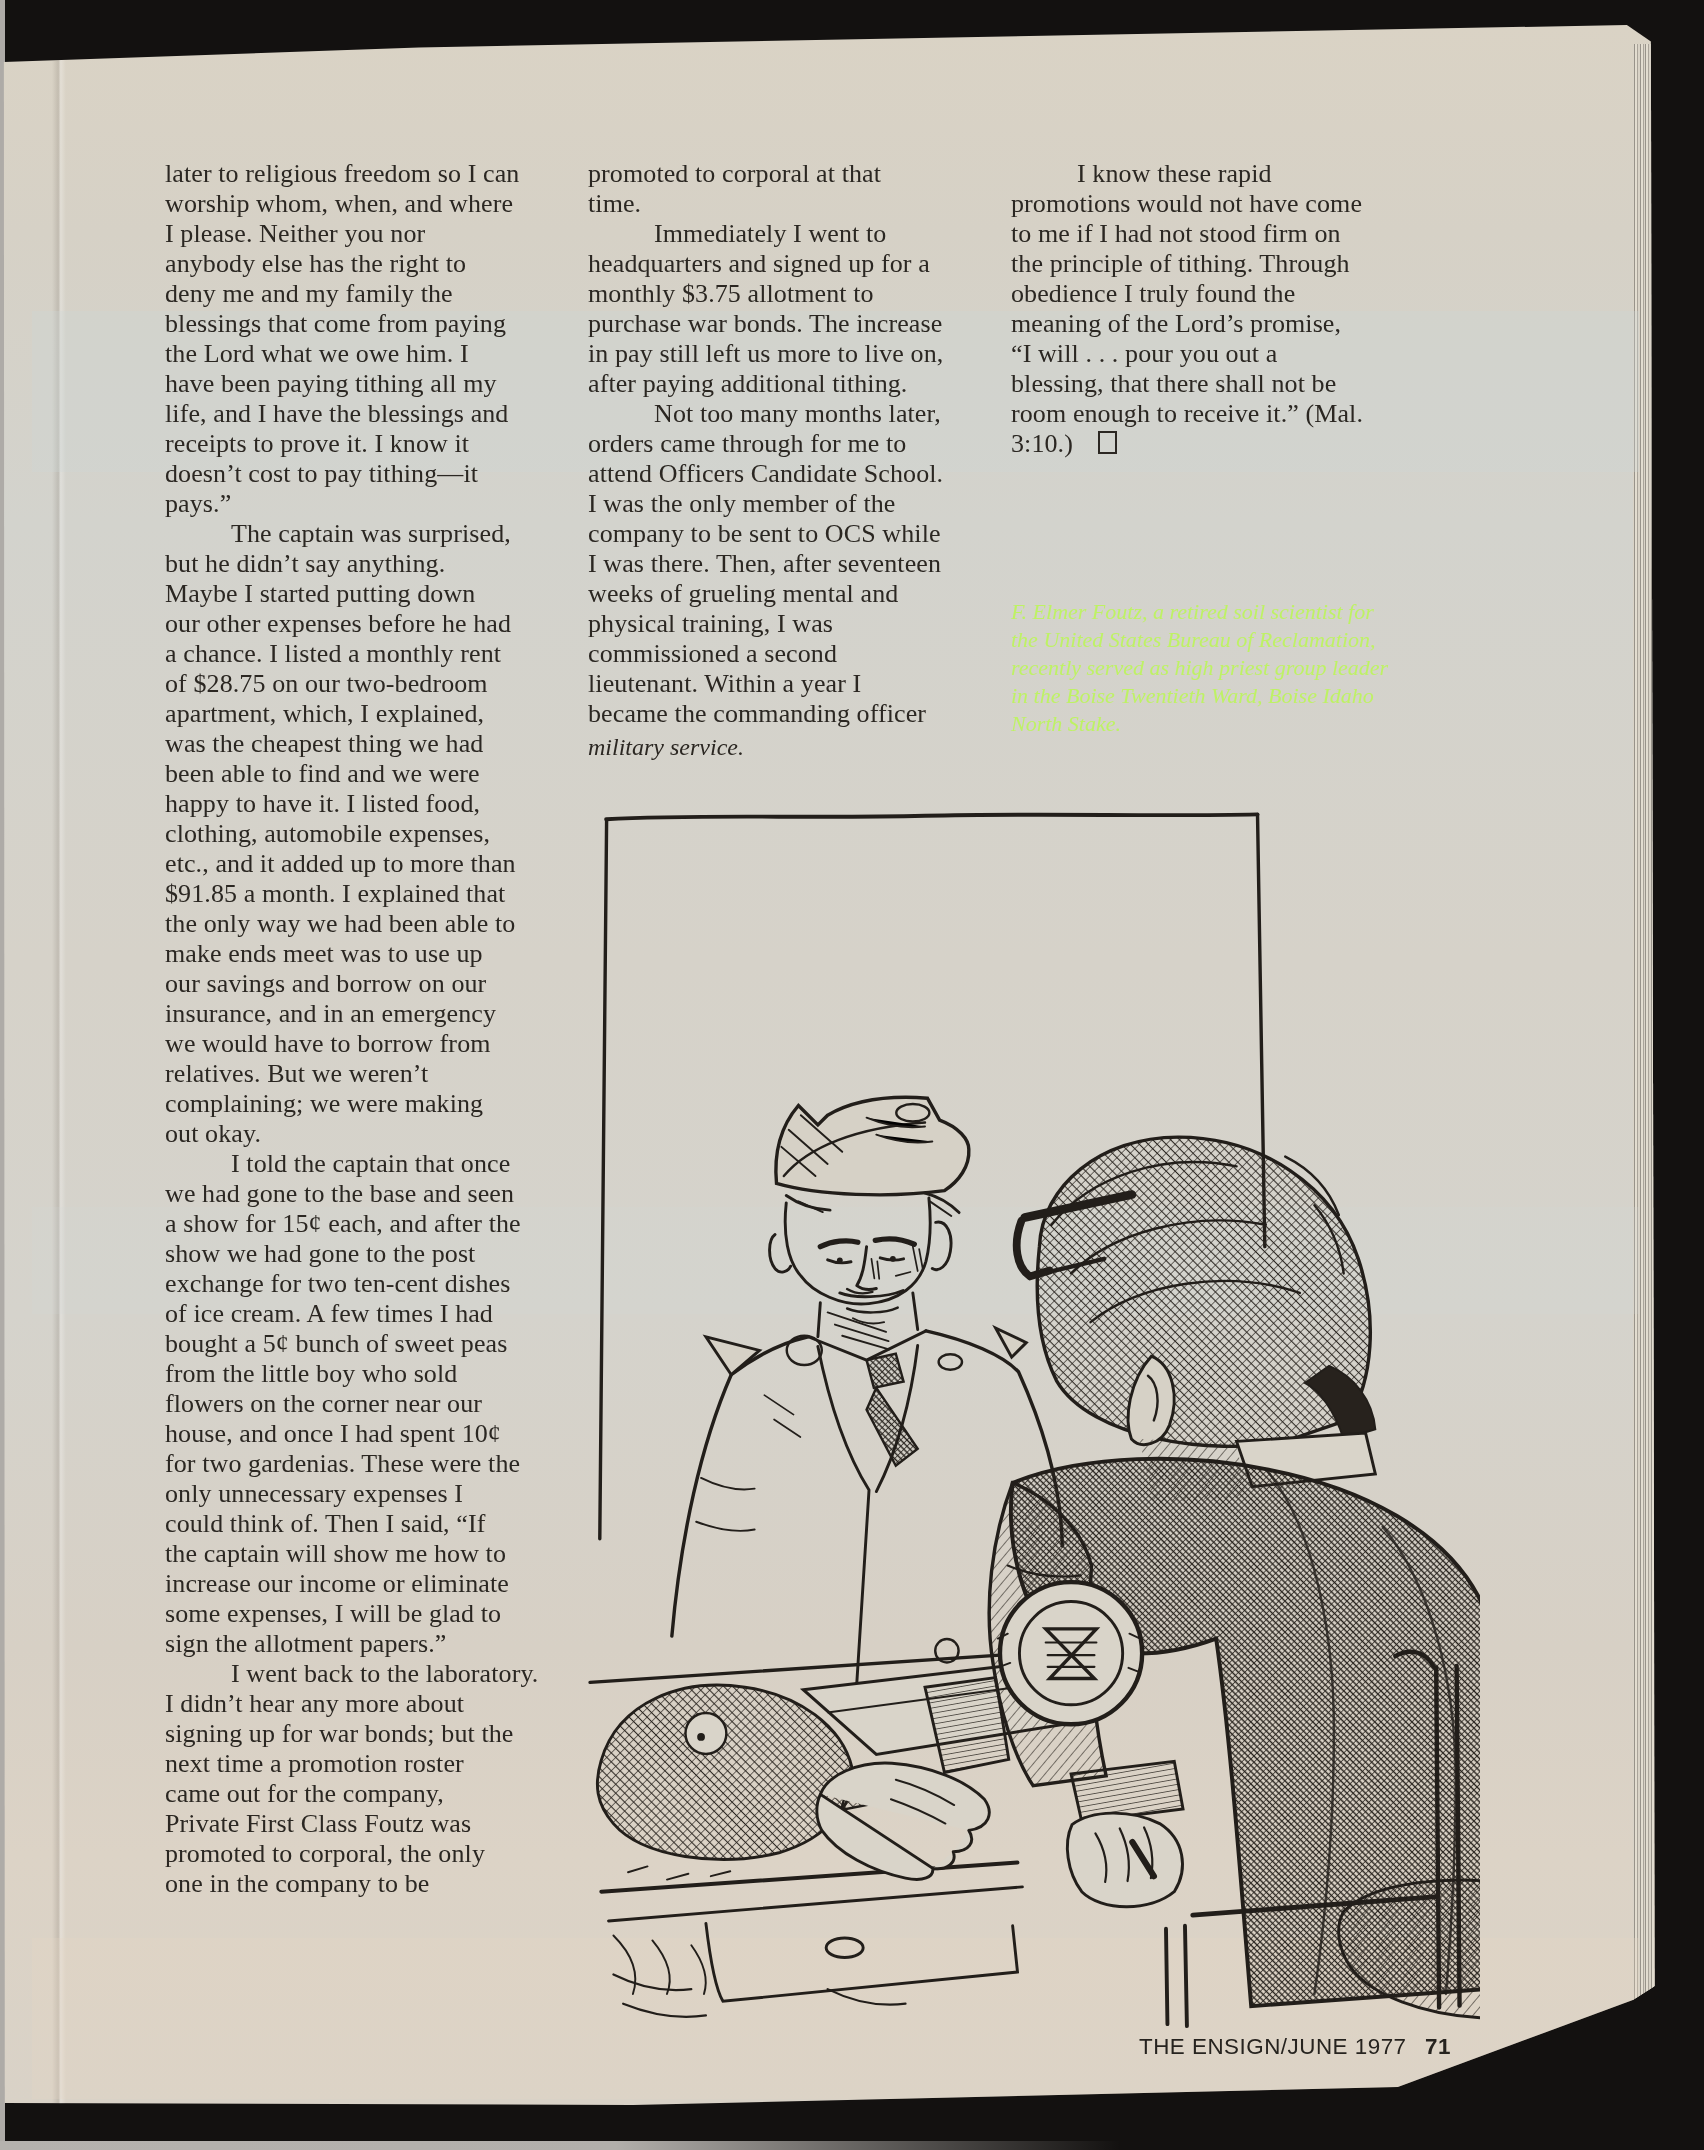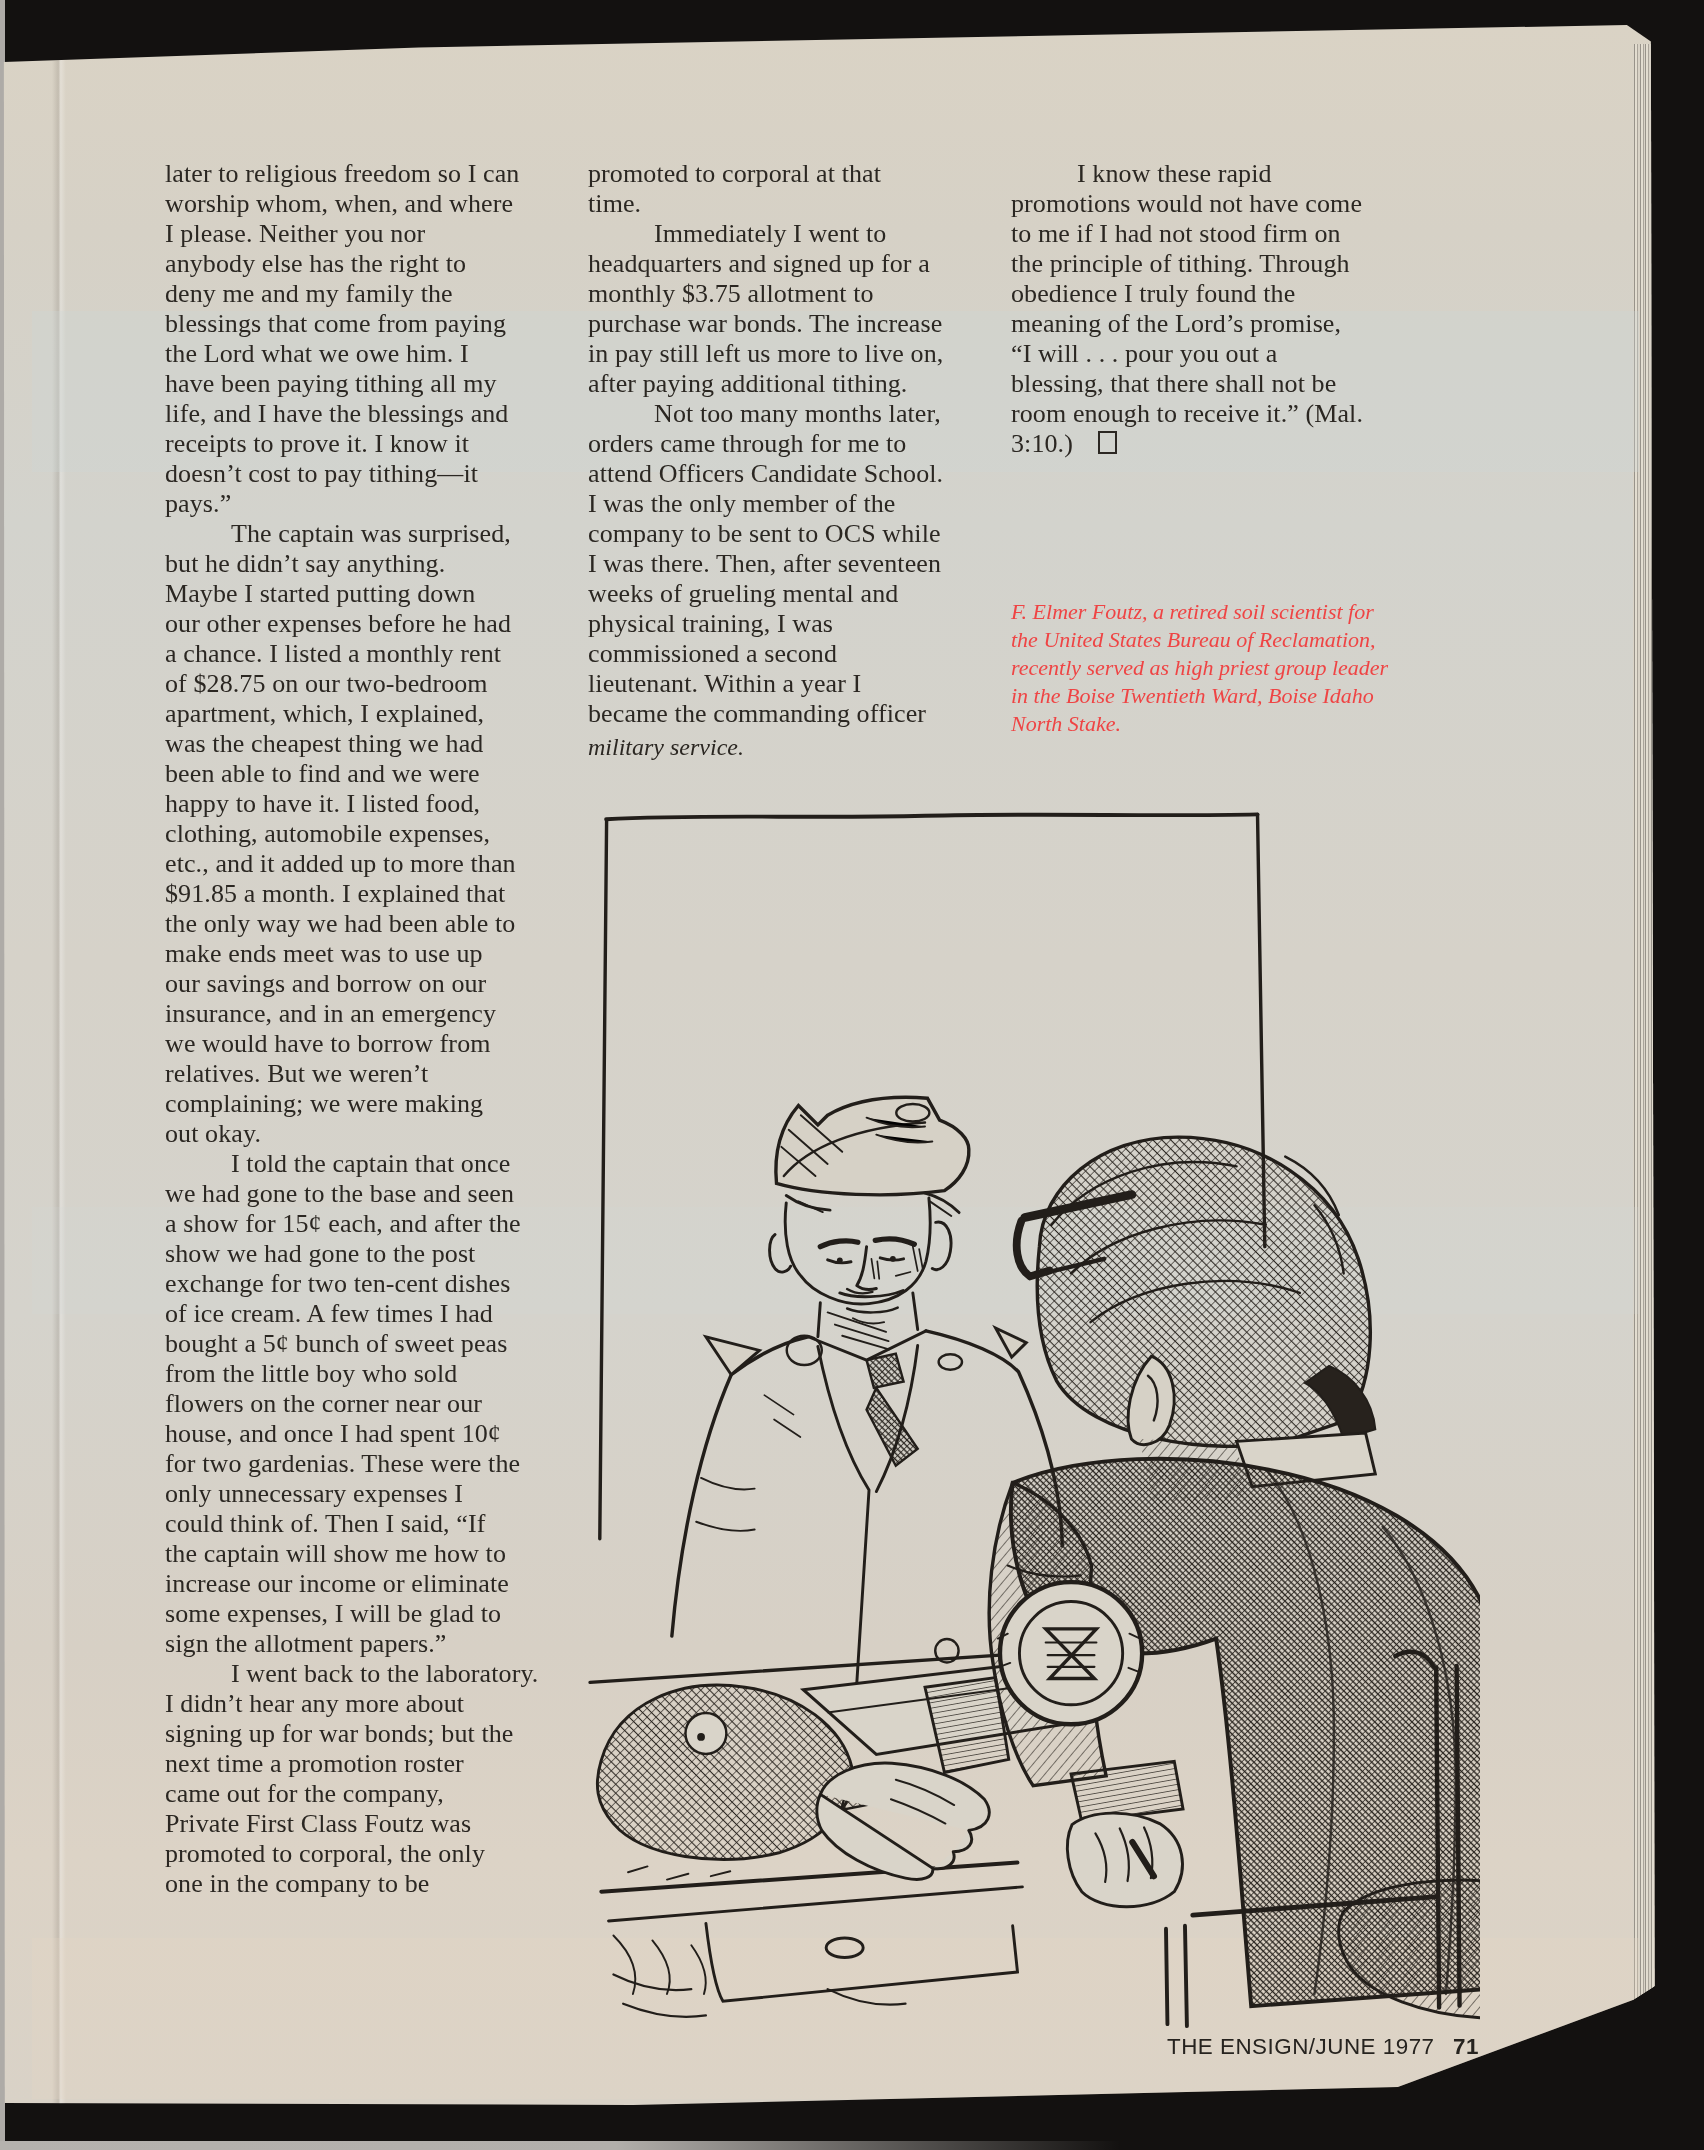--- a/index.html
+++ b/index.html
@@ -30,23 +30,23 @@
   .col{position:absolute;top:159px;font-size:26px;line-height:30px;color:#2b2722;
        letter-spacing:0.1px;white-space:nowrap;}
   .col-1{left:165px;}
   .col-2{left:588px;}
   .col-3{left:1011px;}
   .para{margin:0;}
   .line{height:30px;}
   .indent{padding-left:66px;}
   .endbox{display:inline-block;width:14.6px;height:18.5px;border:2.4px solid #2b2722;margin-left:25px;vertical-align:-1.9px;}
   .caption{position:absolute;left:588px;top:732px;font-style:italic;font-size:24px;line-height:30px;color:#2b2722;white-space:nowrap;}
-  .bio{position:absolute;left:1011px;top:598px;font-style:italic;font-size:22px;line-height:28px;color:#ef4444;white-space:nowrap;}
+  .bio{position:absolute;left:1011px;top:598px;font-style:italic;font-size:22px;line-height:28px;color:#bef264;white-space:nowrap;}
   .footer{position:absolute;left:1139px;top:2034px;font-family:"Liberation Sans",sans-serif;
-    font-size:22.4px;color:#26231f;display:flex;align-items:baseline;gap:18.5px;letter-spacing:0.5px;margin-left:28px;}
+    font-size:22.4px;color:#26231f;display:flex;align-items:baseline;gap:18.5px;letter-spacing:0.5px;}
   .footer .pnum{font-weight:bold;}
   
   .art{position:absolute;left:555px;top:806px;width:925px;height:1227px;}
 </style>
 </head>
 <body>
 
 <div class="scanner-strip-left"></div>
 <div class="scanner-strip-bottom"></div>
 

